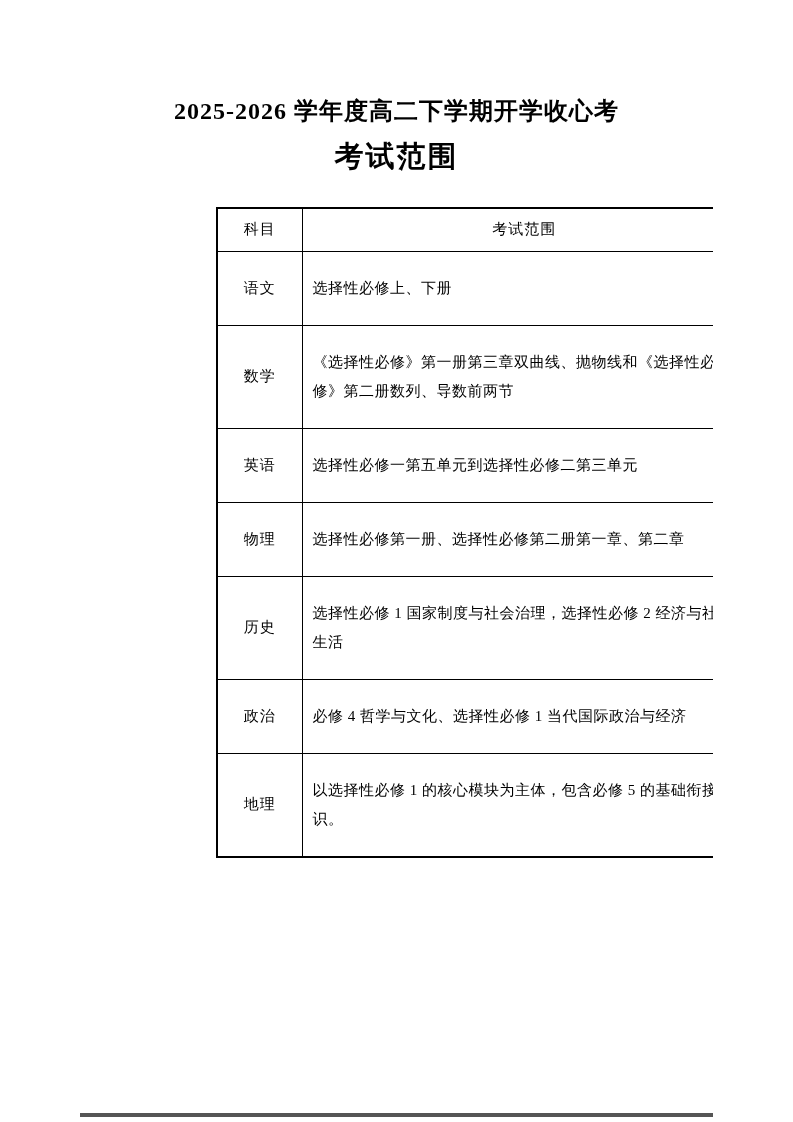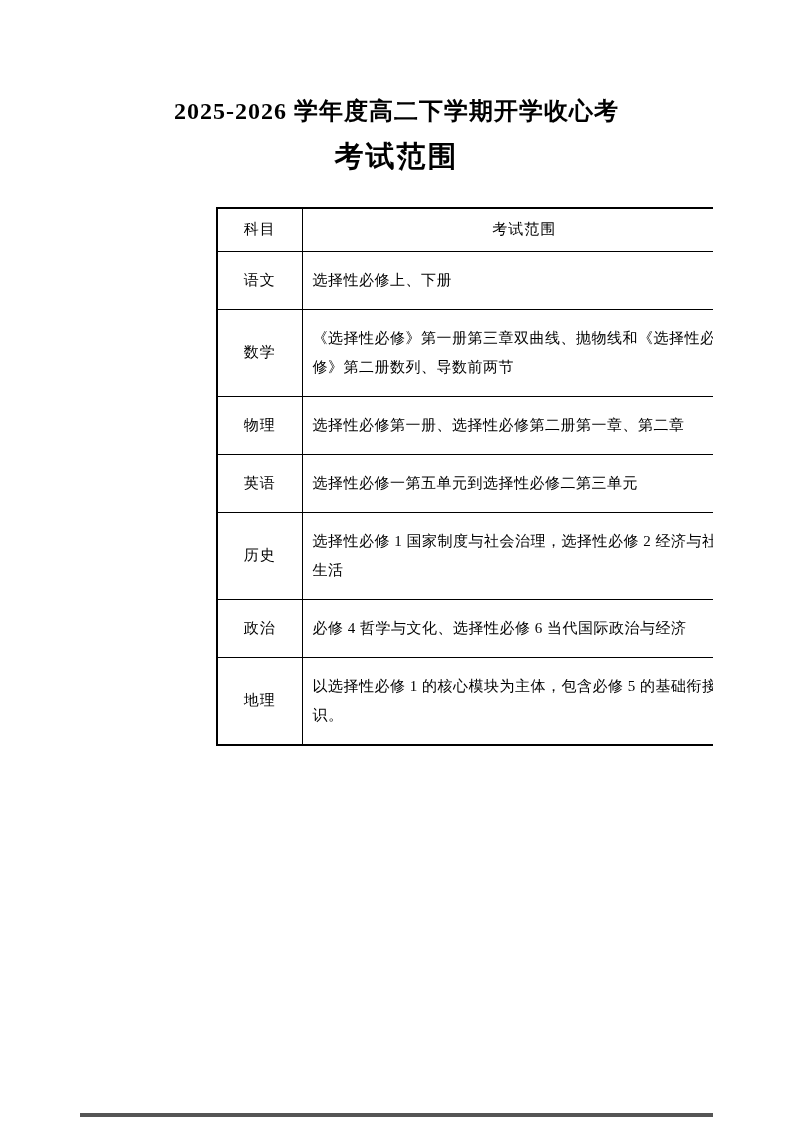--- a/index.html
+++ b/index.html
@@ -59,21 +59,21 @@
     text-align: center;
     letter-spacing: 1px;
   }
   td.subject-cell {
     height: 45px;
     text-align: center;
     letter-spacing: 1px;
   }
   td.scope-cell {
     text-align: left;
-    padding: 14px 10px;
+    padding: 22px 10px;
     line-height: 29px;
     letter-spacing: 0.5px;
   }
   .bottom-bar {
     position: absolute;
     left: 0;
     top: 1113px;
     width: 100%;
     height: 4px;
     background: var(--bar, #555555);
@@ -98,34 +98,34 @@
     <tbody>
         <tr>
           <td class="subject-cell">语文</td>
           <td class="scope-cell">选择性必修上、下册</td>
         </tr>
         <tr>
           <td class="subject-cell">数学</td>
           <td class="scope-cell">《选择性必修》第一册第三章双曲线、抛物线和《选择性必修》第二册数列、导数前两节</td>
         </tr>
         <tr>
+          <td class="subject-cell">英语</td>
+          <td class="scope-cell">选择性必修一第五单元到选择性必修二第三单元</td>
+        </tr>
+        <tr>
           <td class="subject-cell">物理</td>
           <td class="scope-cell">选择性必修第一册、选择性必修第二册第一章、第二章</td>
-        </tr>
-        <tr>
-          <td class="subject-cell">英语</td>
-          <td class="scope-cell">选择性必修一第五单元到选择性必修二第三单元</td>
         </tr>
         <tr>
           <td class="subject-cell">历史</td>
           <td class="scope-cell">选择性必修 1 国家制度与社会治理，选择性必修 2 经济与社会生活</td>
         </tr>
         <tr>
           <td class="subject-cell">政治</td>
-          <td class="scope-cell">必修 4 哲学与文化、选择性必修 6 当代国际政治与经济</td>
+          <td class="scope-cell">必修 4 哲学与文化、选择性必修 1 当代国际政治与经济</td>
         </tr>
         <tr>
           <td class="subject-cell">地理</td>
           <td class="scope-cell">以选择性必修 1 的核心模块为主体，包含必修 5 的基础衔接知识。</td>
         </tr>
       </tbody>
   </table>
 
   <div class="bottom-bar"></div>
 

